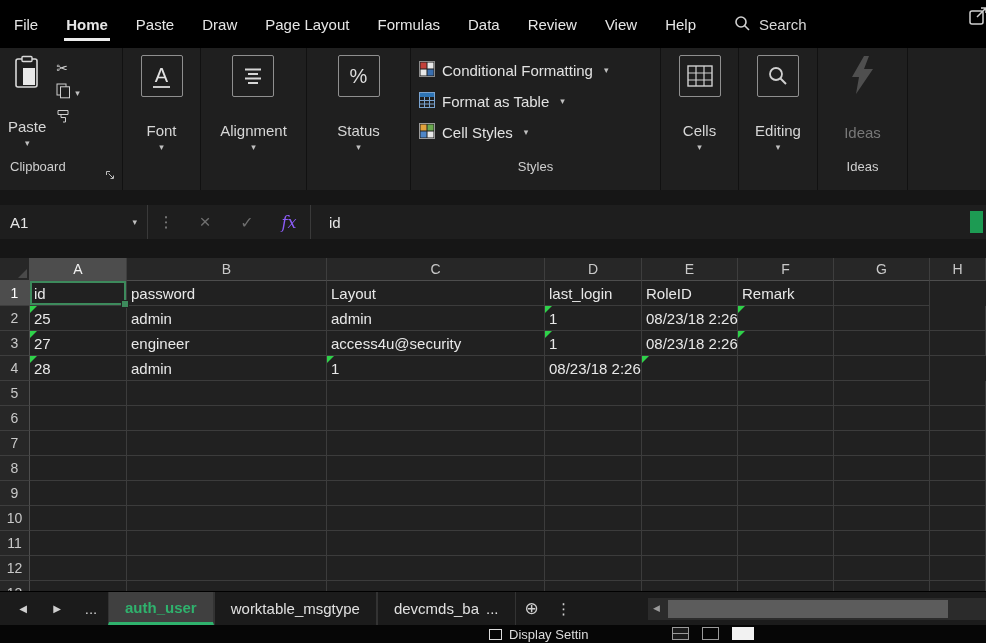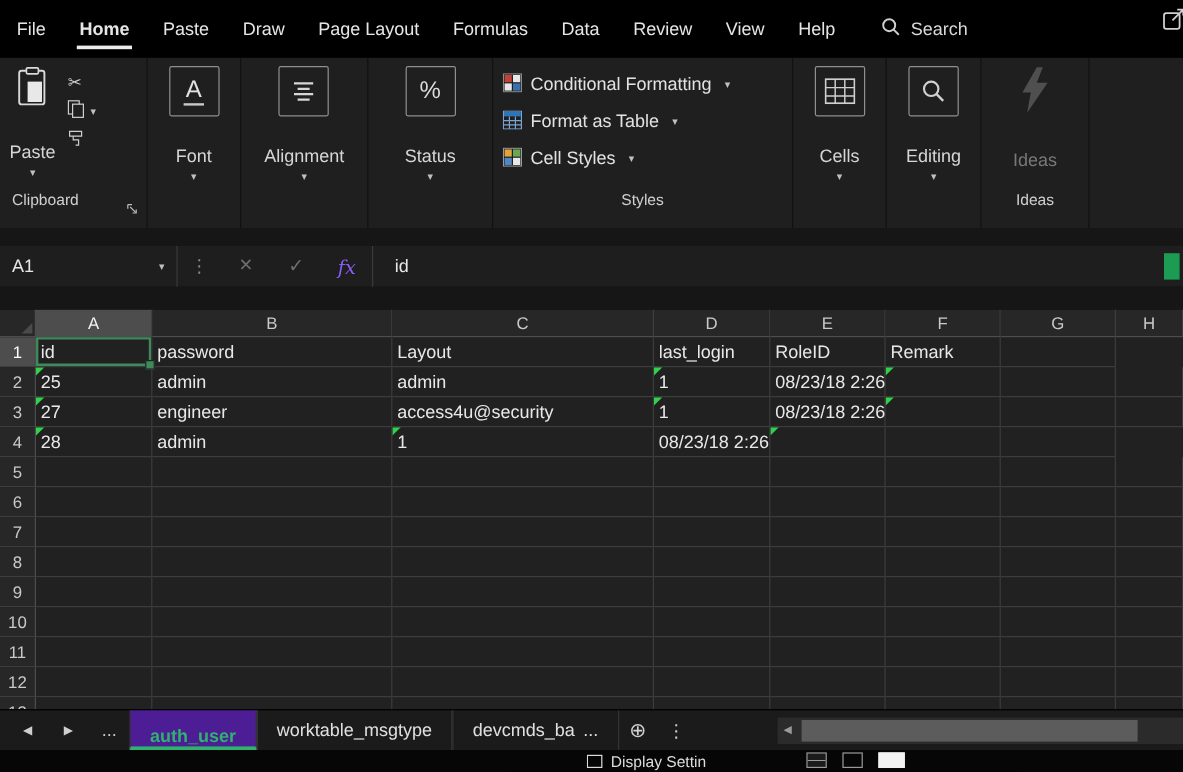--- a/index.html
+++ b/index.html
@@ -67,21 +67,21 @@
   .cell.nowrap { overflow:visible; white-space:nowrap; }
   .cell.err::before { content:""; position:absolute; top:0; left:0; border-top:7px solid #2fd24a; border-right:7px solid transparent; z-index:2; }
   .cell.selected-cell { box-shadow:inset 0 0 0 2px #3d8a5c; overflow:visible; z-index:3; }
   .cell.selected-cell::after { content:""; position:absolute; right:-3px; bottom:-3px; width:6px; height:6px; background:#3d8a5c; border:1px solid #212121; }
 
   
   .tabbar { height:34px; background:#1b1b1b; border-top:1px solid #000; display:flex; align-items:stretch; position:relative; padding-left:6px; font-size:15px; }
   .tab-nav { width:34px; display:flex; align-items:center; justify-content:center; color:#cfcfcf; font-size:10px; cursor:default; }
   .tab-nav.dots { font-size:15px; }
   .tab { display:flex; align-items:center; padding:0 16px; color:#e0e0e0; border-right:1px solid #333; border-left:1px solid #333; cursor:default; }
-  .tab.active { border-bottom:3px solid #2fb26d; background:#4c1d95;align-items:flex-end; }
+  .tab.active { border-bottom:3px solid #2fb26d; background:#404040; }
   .tab.active .lbl { color:#2fb26d; font-weight:bold; }
   .tab .trunc { margin-left:7px; color:#e0e0e0; }
   .icon-cell { width:32px; display:flex; align-items:center; justify-content:center; color:#cfcfcf; cursor:default; }
   .add-glyph { font-size:17px; }
   .kebab-glyph { font-size:15px; }
   .h-scroll { position:absolute; left:648px; right:0; top:6px; height:22px; background:#2b2b2b; }
   .h-scroll .arrow { position:absolute; left:5px; top:5px; color:#9a9a9a; font-size:9px; }
   .h-scroll .thumb { position:absolute; left:20px; width:280px; top:2px; bottom:2px; background:#5c5c5c; cursor:pointer; }
 
   

